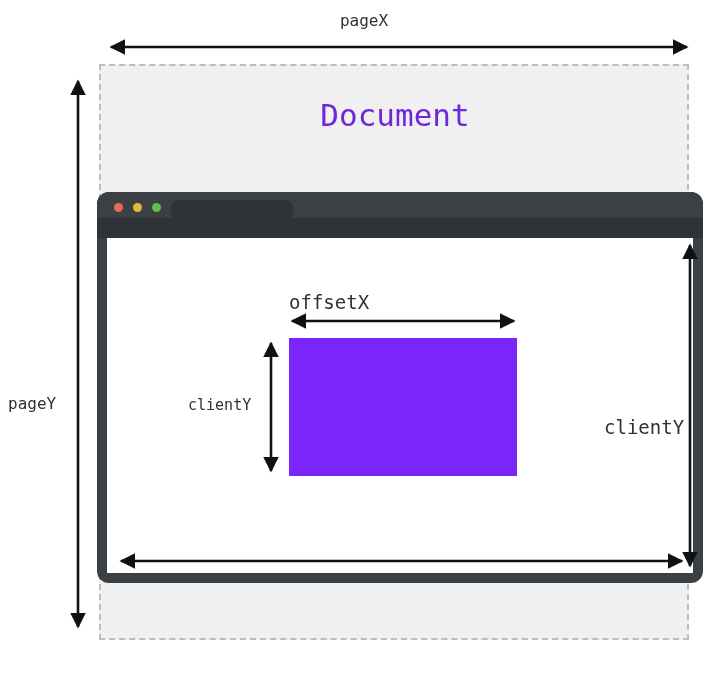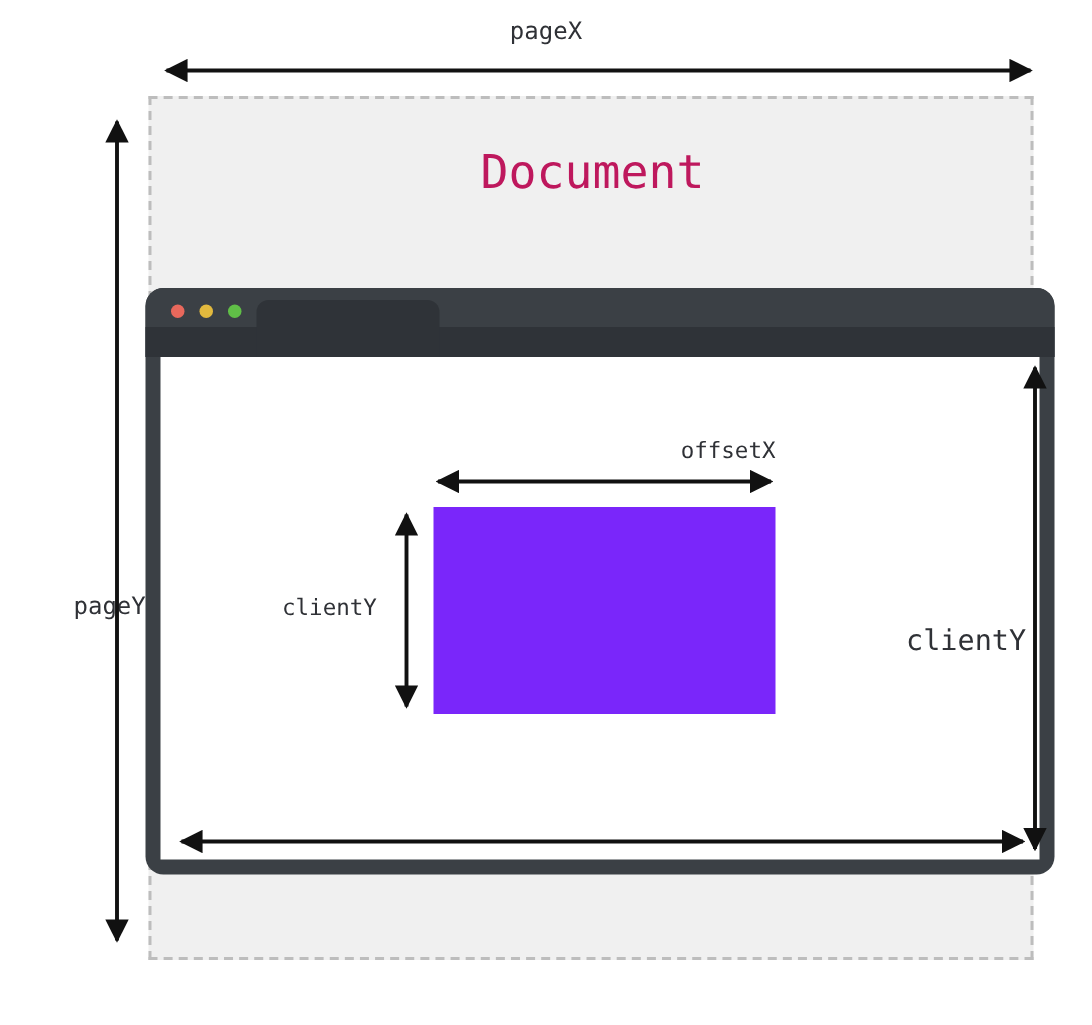--- a/index.html
+++ b/index.html
@@ -20,24 +20,24 @@
 
   
   .label {
     position: absolute;
     font-family: "DejaVu Sans Mono", monospace;
     color: #2f3136;
     white-space: nowrap;
     line-height: 1;
   }
   .label-pagex   { left: 0; top: 13px;  width: 728px; text-align: center; font-size: 16px; }
-  .label-pagey   { left: 8px; top: 396px; font-size: 16px; margin-left: 41px; }
+  .label-pagey   { left: 8px; top: 396px; font-size: 16px; }
   .label-document{ left: 99px; top: 100px; width: 592px; text-align: center;
-                   font-size: 31px; color: #be185d; letter-spacing: 0px; }
-  .label-offsetx { left: 289px; top: 293px; width: 228px; text-align: right; font-size: 15px; }
+                   font-size: 31px; color: #6d28d9; letter-spacing: 0px; }
+  .label-offsetx { left: 289px; top: 293px; width: 228px; text-align: left; font-size: 19px; }
   .label-offsety { left: 188px; top: 398px; font-size: 15px; }
   .label-clientx { left: 117px; top: 535px; width: 566px; text-align: center; font-size: 15px; }
   .label-clienty { left: 604px; top: 418px; font-size: 19px; }
   .label-div {
     position: absolute;
     left: 289px; top: 398px; width: 228px;
     text-align: center;
     font-family: "DejaVu Sans Mono", monospace;
     font-size: 15px;
     color: #ffffff;

